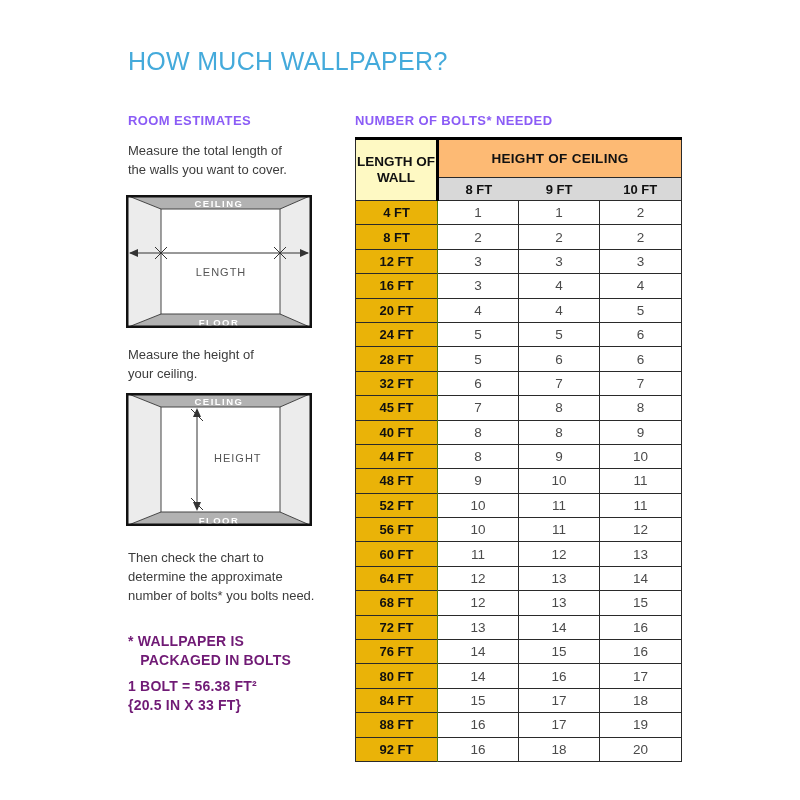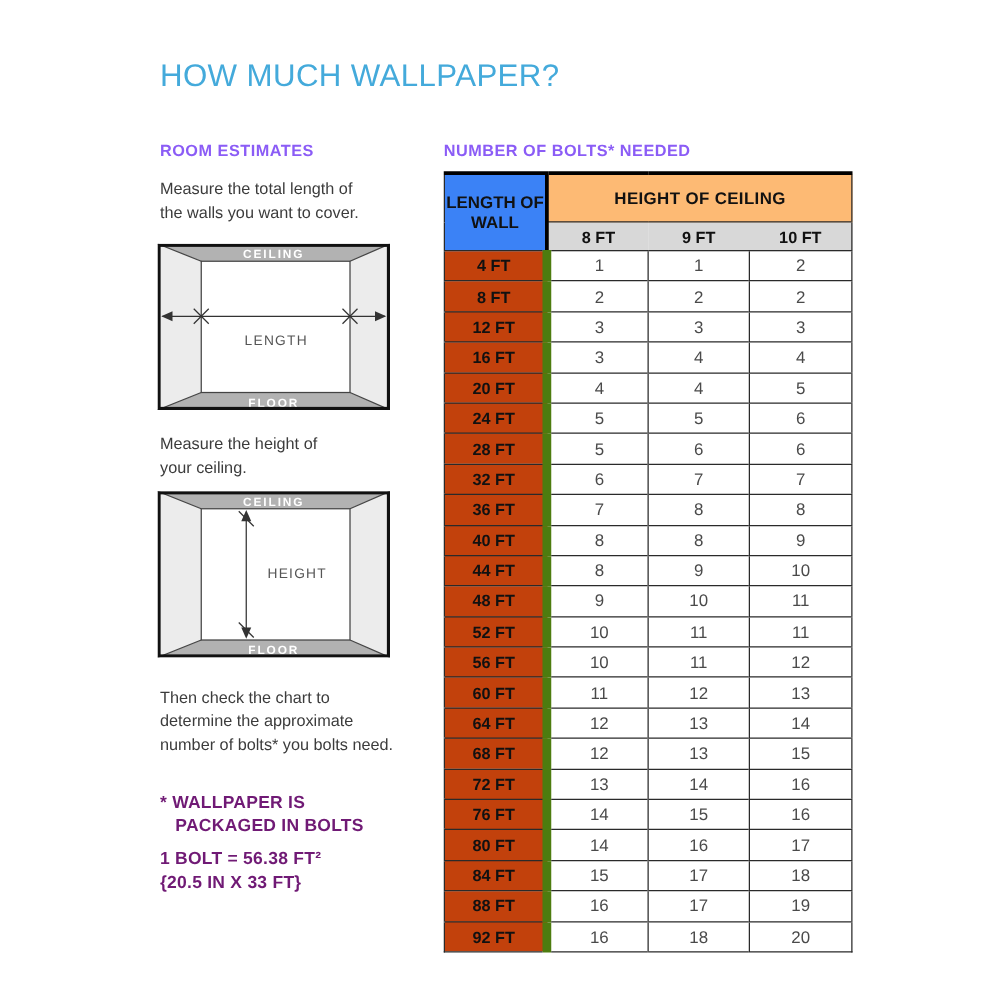--- a/index.html
+++ b/index.html
@@ -37,34 +37,34 @@
   .bolt-table-wrap{left:355px;top:137px;}
   table.bolt{
     border-collapse:collapse;table-layout:fixed;width:326px;
     border-top:3px solid #000;
     border-left:1px solid #2a2a2a;border-right:1px solid #2a2a2a;border-bottom:1px solid #2a2a2a;
   }
   table.bolt th,table.bolt td{
     padding:0;text-align:center;vertical-align:middle;
   }
   th.corner{
-    background:#3b82f6;border-right:3px solid #000;
+    background:#fef9c3;border-right:3px solid #000;
     font-size:13.5px;font-weight:bold;color:#111;line-height:16px;
   }
   th.group{
     background:#fdba74;height:37px;
     font-size:13.5px;font-weight:bold;color:#111;letter-spacing:.3px;
   }
   th.subhead{
     background:#d8d8d8;height:22px;border-top:1px solid #2a2a2a;
     font-size:13px;font-weight:bold;color:#111;
   }
   table.bolt tbody td{border-top:1px solid #2a2a2a;height:23.4px;}
   td.rowlabel{
-    background:#c2410c;border-right:7px solid #4d7c0f;
+    background:#eab308;border-right:1px solid #4d7c0f;
     font-size:13px;font-weight:bold;color:#111;
   }
   td.val{font-size:13.5px;color:#4a4a4a;}
   td.val + td.val{border-left:1px solid #2a2a2a;}
 
   svg text{font-family:"Liberation Sans","DejaVu Sans",sans-serif;}
   .room-label{font-size:9.5px;font-weight:bold;fill:#ffffff;letter-spacing:1.5px;}
   .dim-label{font-size:11px;fill:#555555;letter-spacing:1px;}
 </style>
 </head>
@@ -202,21 +202,21 @@
           <td class="val">6</td>
           <td class="val">6</td>
         </tr>
         <tr>
           <td class="rowlabel">32 FT</td>
           <td class="val">6</td>
           <td class="val">7</td>
           <td class="val">7</td>
         </tr>
         <tr>
-          <td class="rowlabel">36 FT</td>
+          <td class="rowlabel">45 FT</td>
           <td class="val">7</td>
           <td class="val">8</td>
           <td class="val">8</td>
         </tr>
         <tr>
           <td class="rowlabel">40 FT</td>
           <td class="val">8</td>
           <td class="val">8</td>
           <td class="val">9</td>
         </tr>

